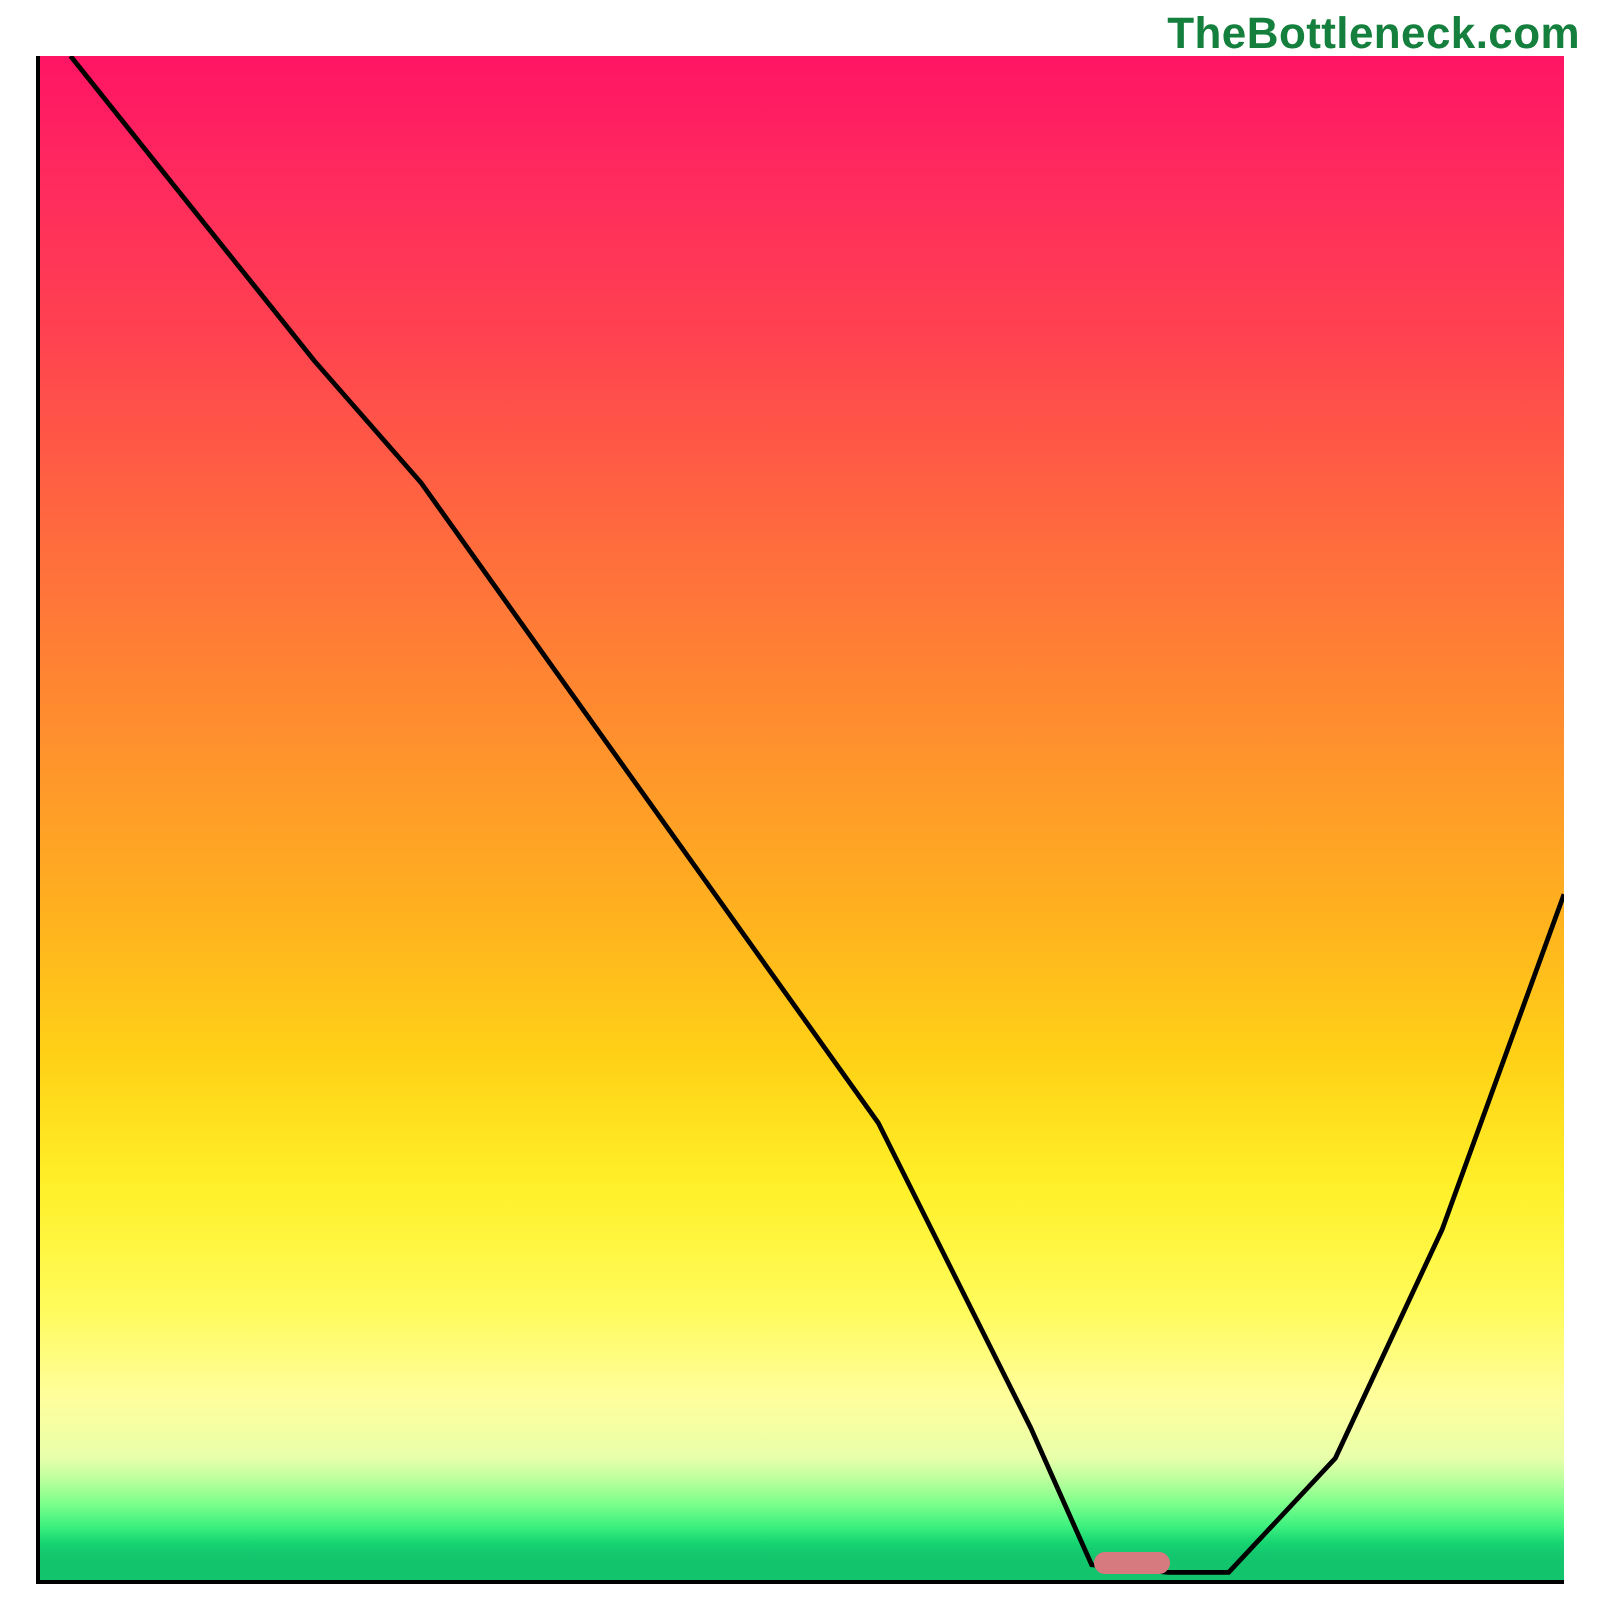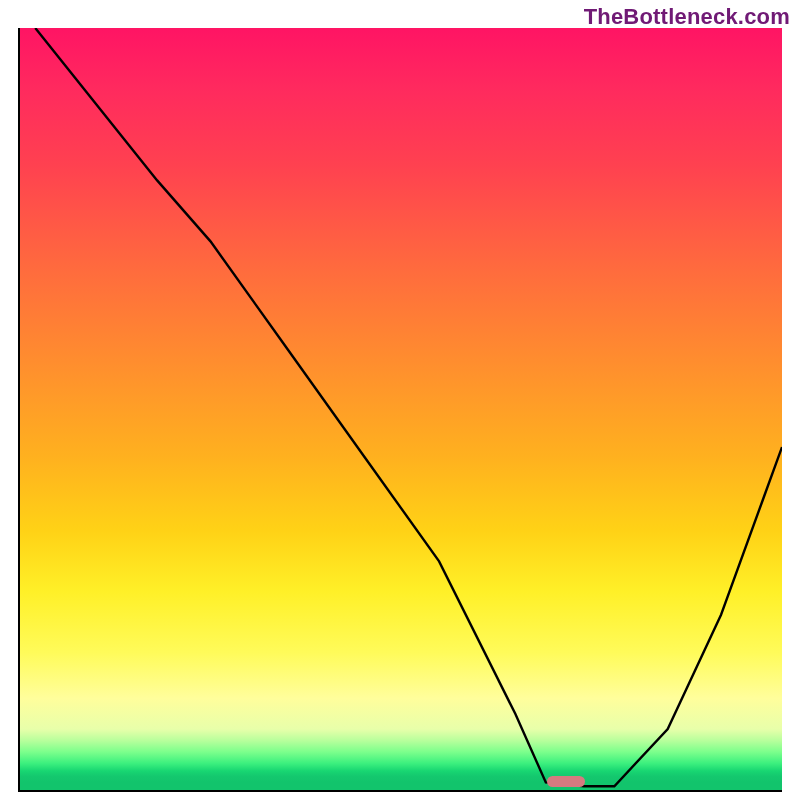--- a/index.html
+++ b/index.html
@@ -15,21 +15,21 @@
     position: relative;
     width: 800px;
     height: 800px;
   }
   .watermark {
     position: absolute;
     top: 4px;
     right: 10px;
     font-size: 22px;
     font-weight: 600;
-    color: #701a75;
+    color: #15803d;
     letter-spacing: 0.2px;
   }
   .plot {
     position: absolute;
     left: 18px;
     top: 28px;
     width: 764px;
     height: 764px;
     box-sizing: border-box;
     border-left: 2.5px solid #000;

